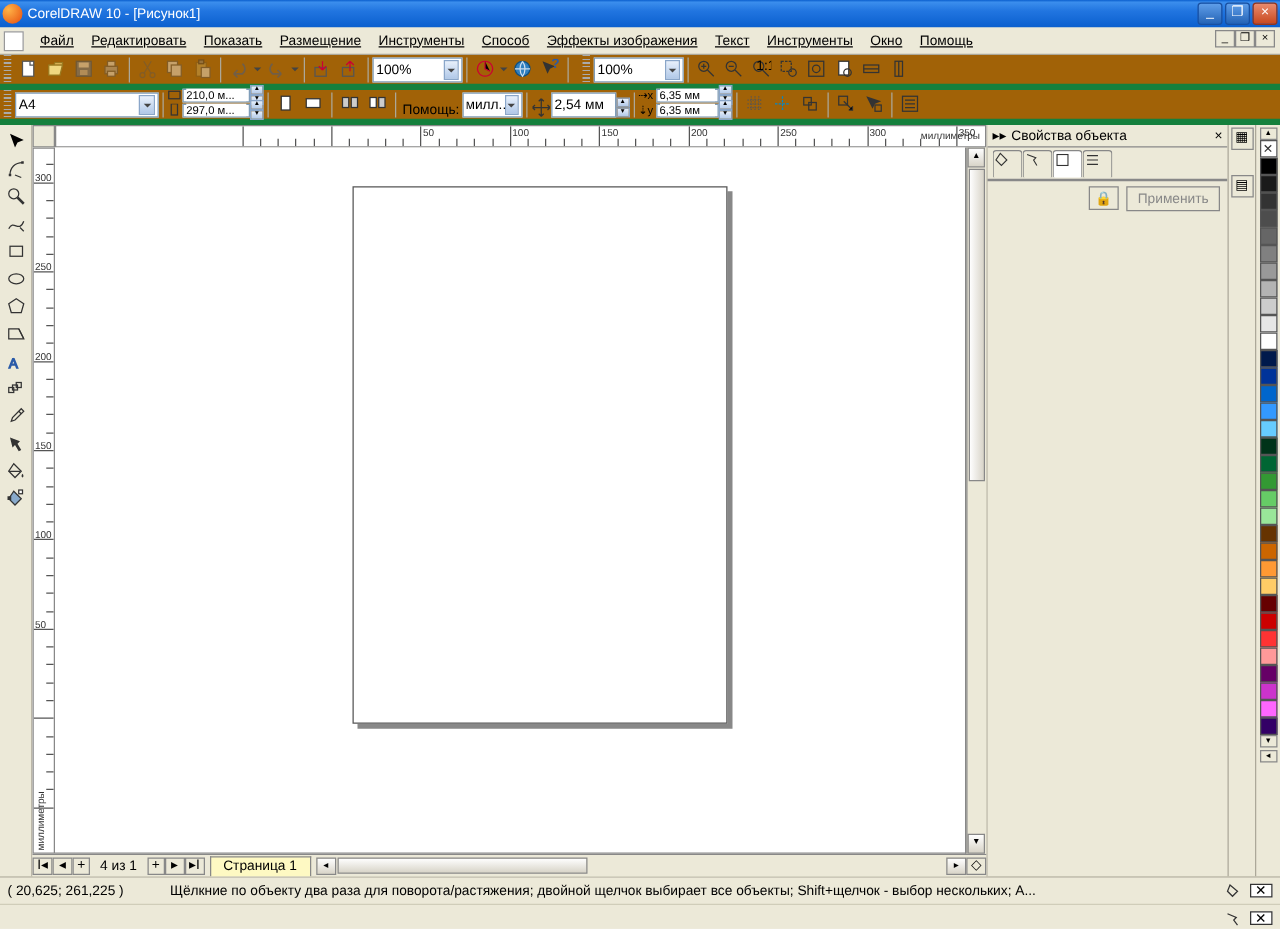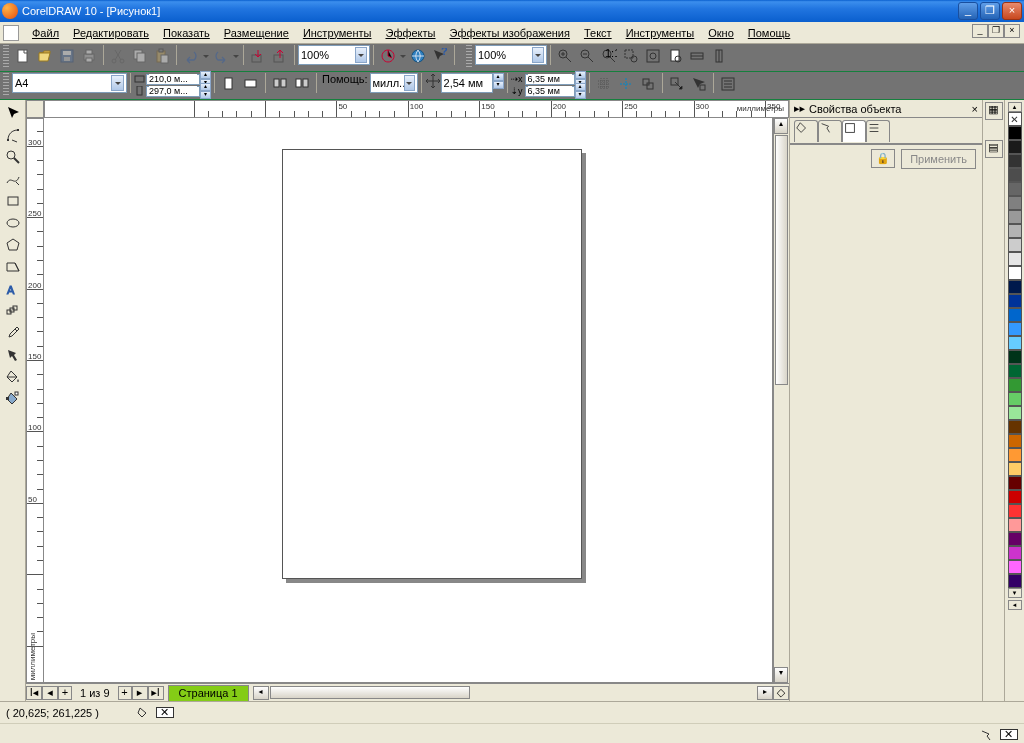--- a/index.html
+++ b/index.html
@@ -12,21 +12,21 @@
 .winbtn { width: 20px; height: 18px; background: linear-gradient(to bottom,#5f9ee9,#2463b5); border: 1px solid #1a4f9e; border-radius: 3px; color: white; text-align: center; line-height: 14px; font-family: Arial; font-size: 11px; cursor: pointer; }
 .winbtn.close { background: linear-gradient(to bottom,#e98b6e,#c8481e); border-color:#9a3315; }
 
 .menubar { height: 22px; background: #ece9d8; display: flex; align-items: center; padding: 0 3px; border-bottom: 1px solid #aca899; position: relative;}
 .menubar .appicon { width: 16px; height: 16px; margin-right: 6px; background:white; border:1px solid #999; }
 .menuitem { padding: 2px 7px; cursor: pointer; text-align: center; }
 .menuitem u { text-decoration: underline; }
 .doc-ctrl { position:absolute; right:4px; top:2px; display:flex; gap:0;}
 .doc-ctrl span{width:16px;height:14px;border:1px solid #888;background:#ece9d8;text-align:center;line-height:10px;font-size:9px;cursor:pointer;}
 
-.toolbar { height: 28px; background: #737373; border-bottom: 1px solid #15803d; display: flex; align-items: flex-start; padding: 1px 3px; gap: 0; }
+.toolbar { height: 28px; background: #a16207; border-bottom: 5px solid #15803d; display: flex; align-items: flex-end; padding: 1px 3px; gap: 0; }
 .handle { width: 6px; height: 22px; background: repeating-linear-gradient(to bottom, #aaa 0 1px, transparent 1px 3px); margin-right: 3px; cursor: move; }
 .tbtn { width: 22px; height: 22px; border: 1px solid transparent; display: flex; align-items: center; justify-content: center; cursor: pointer; margin: 0 0px; }
 .tsep { width: 1px; height: 20px; background: #aca899; margin: 0 3px; }
 .dropdown-arrow { width: 8px; height: 22px; border: 1px solid transparent; display:flex; align-items:center; justify-content:center; cursor:pointer;}
 .dropdown-arrow::after{content:"";border:3px solid transparent;border-top-color:#444;margin-top:3px;}
 .combo { height: 20px; background: white; border: 1px solid #7f9db9; display: flex; align-items: center; padding: 0 2px; }
 .combo input { border: none; outline: none; font-size: 11px; width: 100%; }
 .combo .arrow { width: 14px; height: 16px; background: linear-gradient(to bottom,#e8f0fb,#b0c8e8); border:1px solid #8aa6c9; display:flex;align-items:center;justify-content:center;}
 .combo .arrow::after{content:"";border:3px solid transparent;border-top-color:#444;margin-top:3px;}
 .spin { width:11px; display:flex; flex-direction:column;}
@@ -51,21 +51,21 @@
 .scrollbar-v { width: 16px; background: #ece9d8; border-left: 1px solid #888; position:relative;}
 .scrollbar-v .btn,.scrollbar-h .btn{background:linear-gradient(to bottom,#fefefe,#d8d4c8);border:1px solid #888;text-align:center;font-size:8px;cursor:pointer;}
 .scrollbar-v .btn{height:16px;width:14px;}
 .scrollbar-v .thumb{position:absolute;width:13px;left:1px;background:linear-gradient(to right,#fefefe,#d8d4c8);border:1px solid #888;}
 .scrollbar-h { height: 16px; background: #ece9d8; border-top: 1px solid #888; display:flex; align-items:center;}
 .scrollbar-h .btn{width:16px;height:14px;}
 .scrollbar-h .thumb{height:13px;background:linear-gradient(to bottom,#fefefe,#d8d4c8);border:1px solid #888;}
 
 .pagebar { height: 18px; background: #ece9d8; border-top: 1px solid #888; display: flex; align-items: center; font-size: 10px;}
 .pagebar .nav{width:16px;height:14px;border:1px solid #888;background:#ece9d8;text-align:center;line-height:11px;cursor:pointer;margin:0;}
-.pagebar .tab{padding:0 10px;background:#84cc16;border:1px solid #888;border-bottom:none;height:16px;line-height:15px;margin-left:4px;}
+.pagebar .tab{padding:0 10px;background:#fef9c3;border:1px solid #888;border-bottom:none;height:16px;line-height:15px;margin-left:4px;}
 
 .docker { width: 193px; background: #ece9d8; border-left: 1px solid #aca899; display:flex; flex-direction:column;}
 .docker-title { height: 18px; background: #ece9d8; border-bottom: 1px solid #888; display: flex; align-items: center; padding: 0 4px; font-size: 11px;}
 .docker-title .x{margin-left:auto;cursor:pointer;font-family:Arial;}
 .docker-tabs{height:26px;border-bottom:1px solid #888;display:flex;align-items:center;padding:2px 4px;gap:0;}
 .docker-tabs .dt{width:24px;height:22px;border:1px solid #888;border-bottom:none;border-radius:3px 3px 0 0;background:#ece9d8;text-align:center;line-height:19px;cursor:pointer;}
 .docker-body{flex:1;padding:8px 10px;}
 .docker-body label{display:block;margin:6px 0 3px;font-size:11px;}
 .docker-body input[type=text],.docker-body select{width:100%;height:20px;border:1px solid #7f9db9;background:white;font-size:11px;padding:0 2px;}
 .docker-foot{height:28px;border-top:1px solid #888;display:flex;align-items:center;justify-content:flex-end;gap:6px;padding:0 6px;}
@@ -101,21 +101,21 @@
   </div>
 </div>
 
 <div class="menubar">
   <div class="appicon"></div>
   <span class="menuitem"><u>Файл</u></span>
   <span class="menuitem"><u>Редактировать</u></span>
   <span class="menuitem"><u>Показать</u></span>
   <span class="menuitem"><u>Размещение</u></span>
   <span class="menuitem"><u>Инструменты</u></span>
-  <span class="menuitem"><u>Эффекты</u></span>
+  <span class="menuitem"><u>Способ</u></span>
   <span class="menuitem"><u>Эффекты изображения</u></span>
   <span class="menuitem"><u>Текст</u></span>
   <span class="menuitem"><u>Инструменты</u></span>
   <span class="menuitem"><u>Окно</u></span>
   <span class="menuitem"><u>Помощь</u></span>
   <div class="doc-ctrl">
     <span>_</span>
     <span>❐</span>
     <span>×</span>
   </div>
@@ -615,21 +615,21 @@
       <div class="scrollbar-v">
         <div class="btn">▴</div>
         <div class="thumb" style="top:17px;height:250px"></div>
         <div class="btn" style="position:absolute;bottom:0">▾</div>
       </div>
     </div>
     <div class="pagebar">
       <div class="nav">I◂</div>
       <div class="nav">◂</div>
       <div class="nav" style="width:14px">+</div>
-      <span style="padding:0 8px">1 из 9</span>
+      <span style="padding:0 8px">4 из 1</span>
       <div class="nav" style="width:14px">+</div>
       <div class="nav">▸</div>
       <div class="nav">▸I</div>
       <div class="tab"><span>Страница 1</span></div>
       <div style="flex:1;display:flex;align-items:center;margin-left:4px">
         <div class="scrollbar-h" style="flex:1;border:none">
           <div class="btn">◂</div>
           <div class="thumb" style="width:200px;margin-left:1px"></div>
           <div style="flex:1"></div>
           <div class="btn">▸</div>
@@ -717,20 +717,21 @@
         <div class="swatch" style="background: rgb(51, 0, 102);"></div>
       </div>
     <div class="parrow">▾</div>
     <div class="parrow" style="margin-top:2px">◂</div>
   </div>
 </div>
 
 <div class="statusbar">
   <div class="row">
     <span class="coords">( 20,625; 261,225 )</span>
+    <span class="hint">Щёлкние по объекту два раза для поворота/растяжения; двойной щелчок выбирает все объекты; Shift+щелчок - выбор нескольких; A...</span>
     <span>
         <svg width="16" height="12" viewBox="0 0 16 12">
           <path d="M4 1l6 5-4 4-4-4z" fill="none" stroke="#333"></path>
         </svg>
       </span>
     <span class="swatch-ind" style="background:white;position:relative">
         <span style="position:absolute;left:3px;top:-2px">✕</span>
       </span>
   </div>
   <div class="row">

